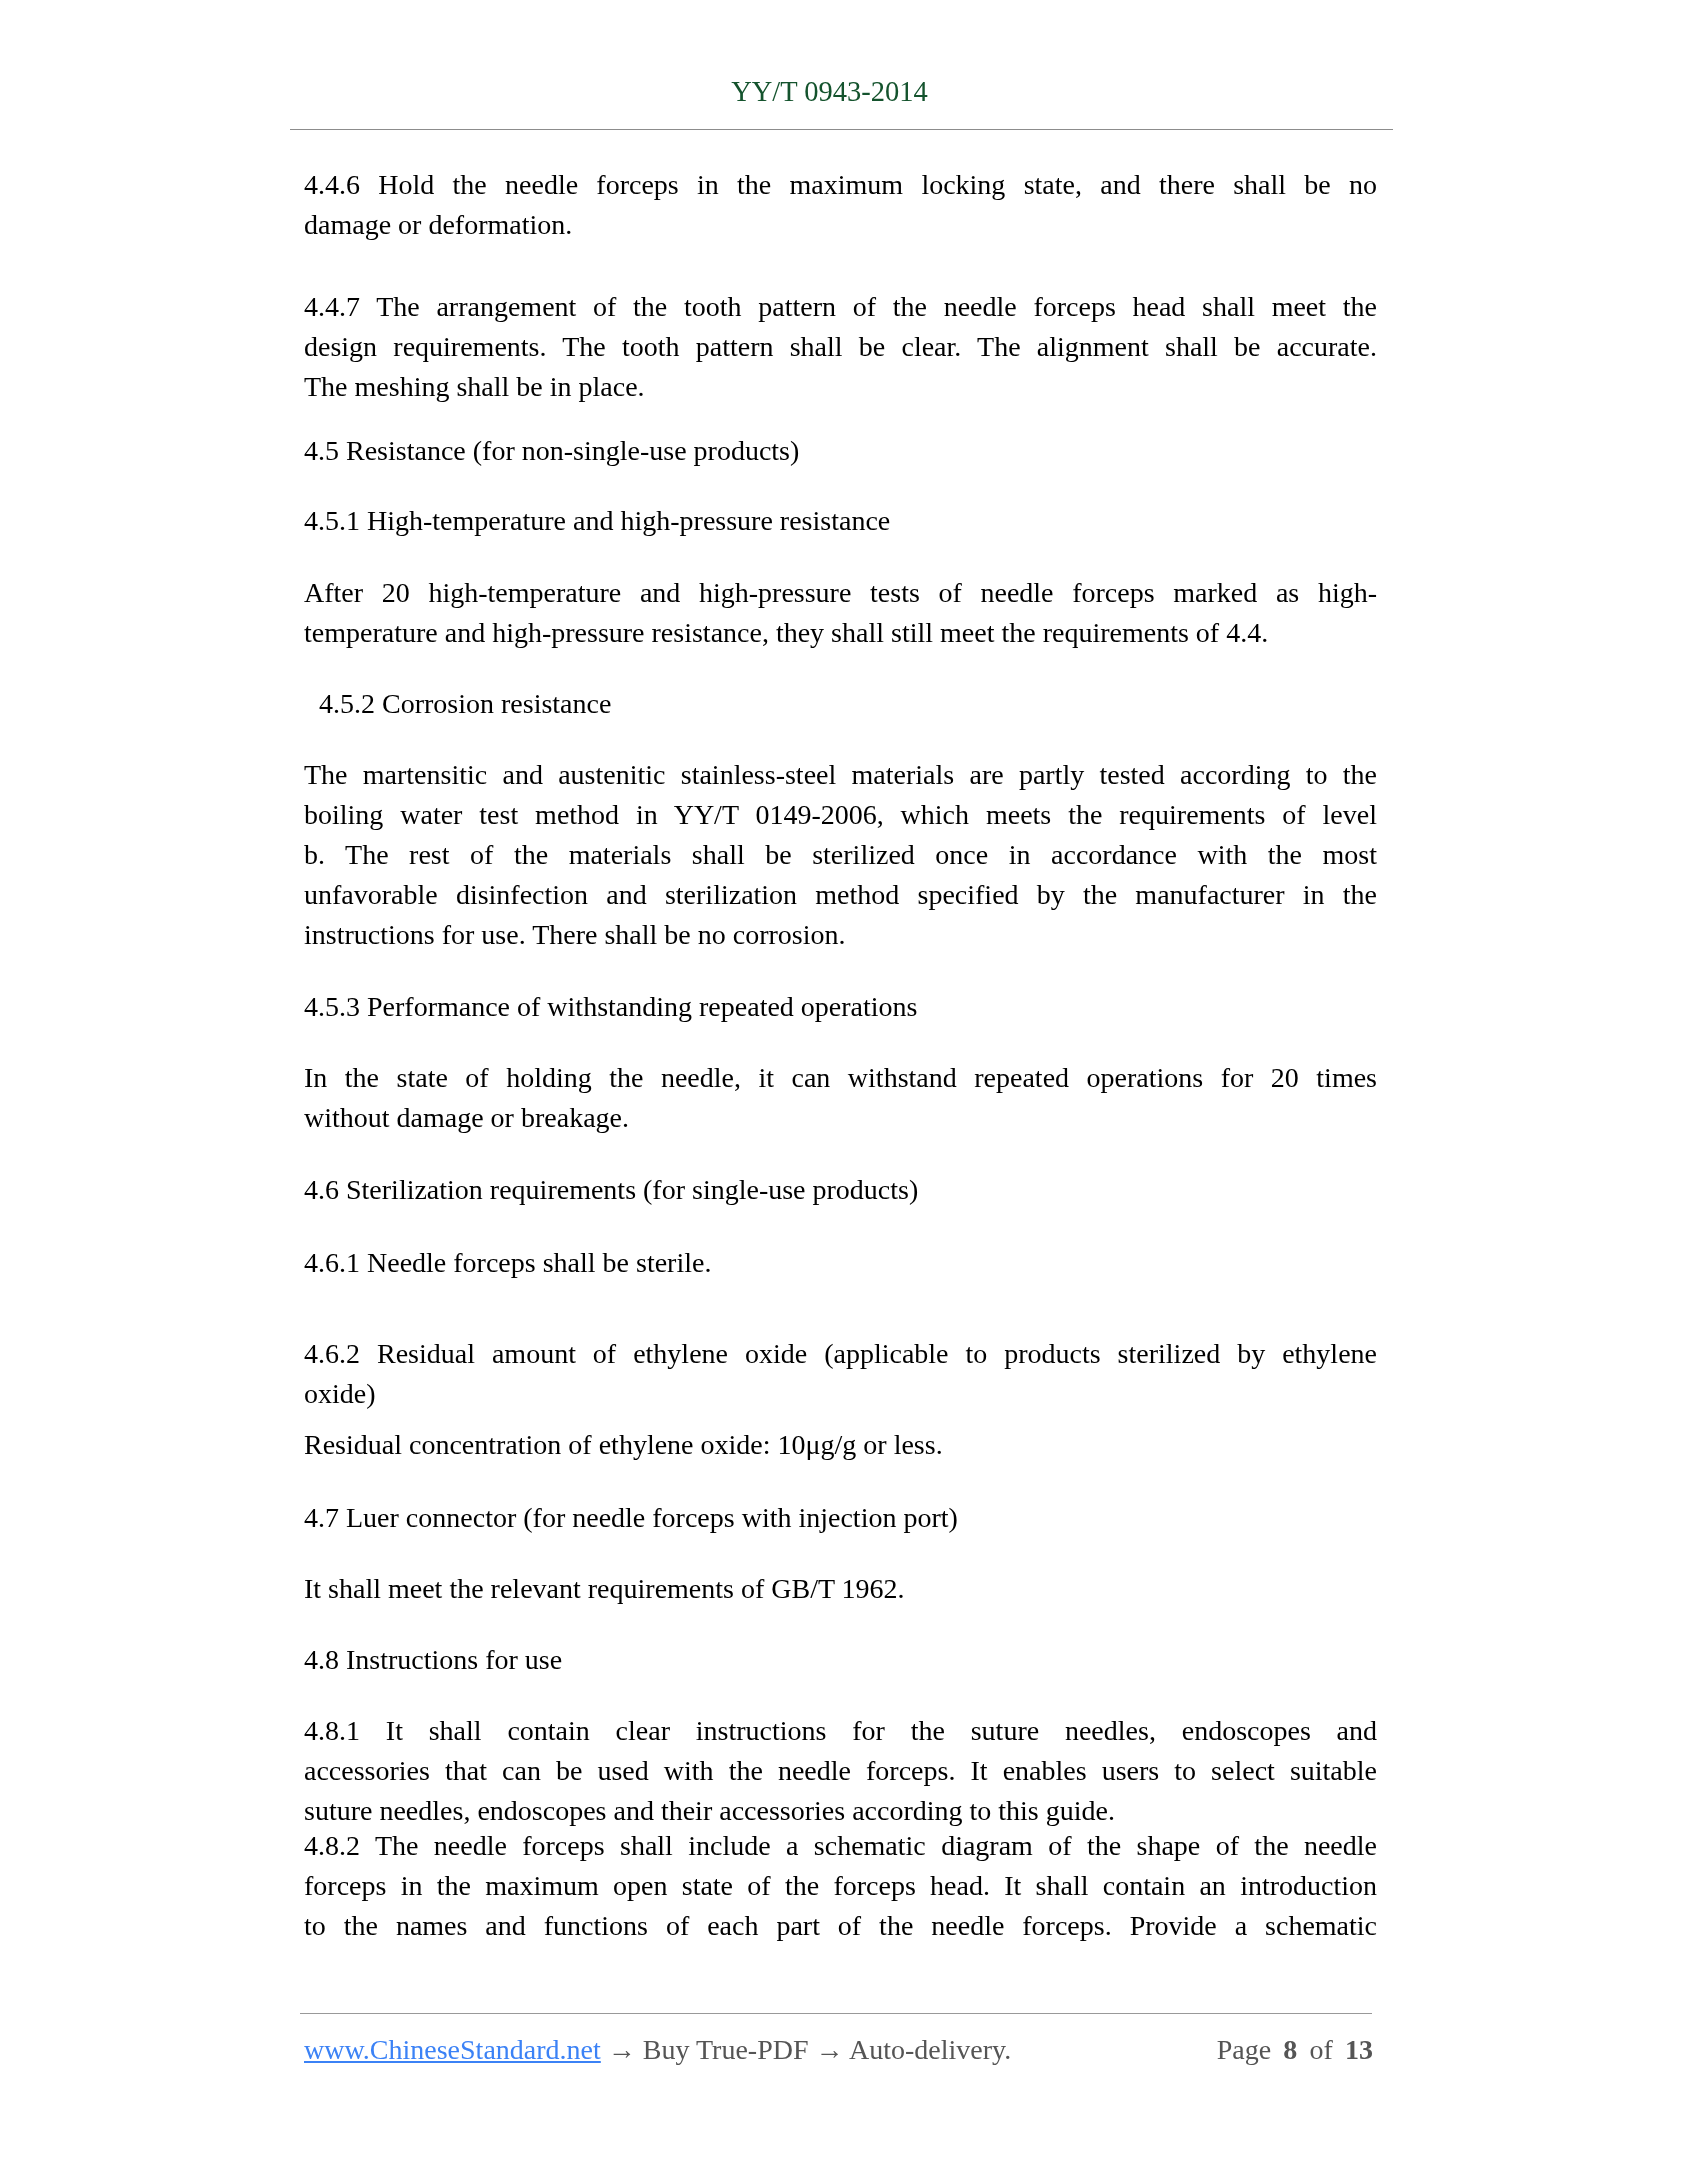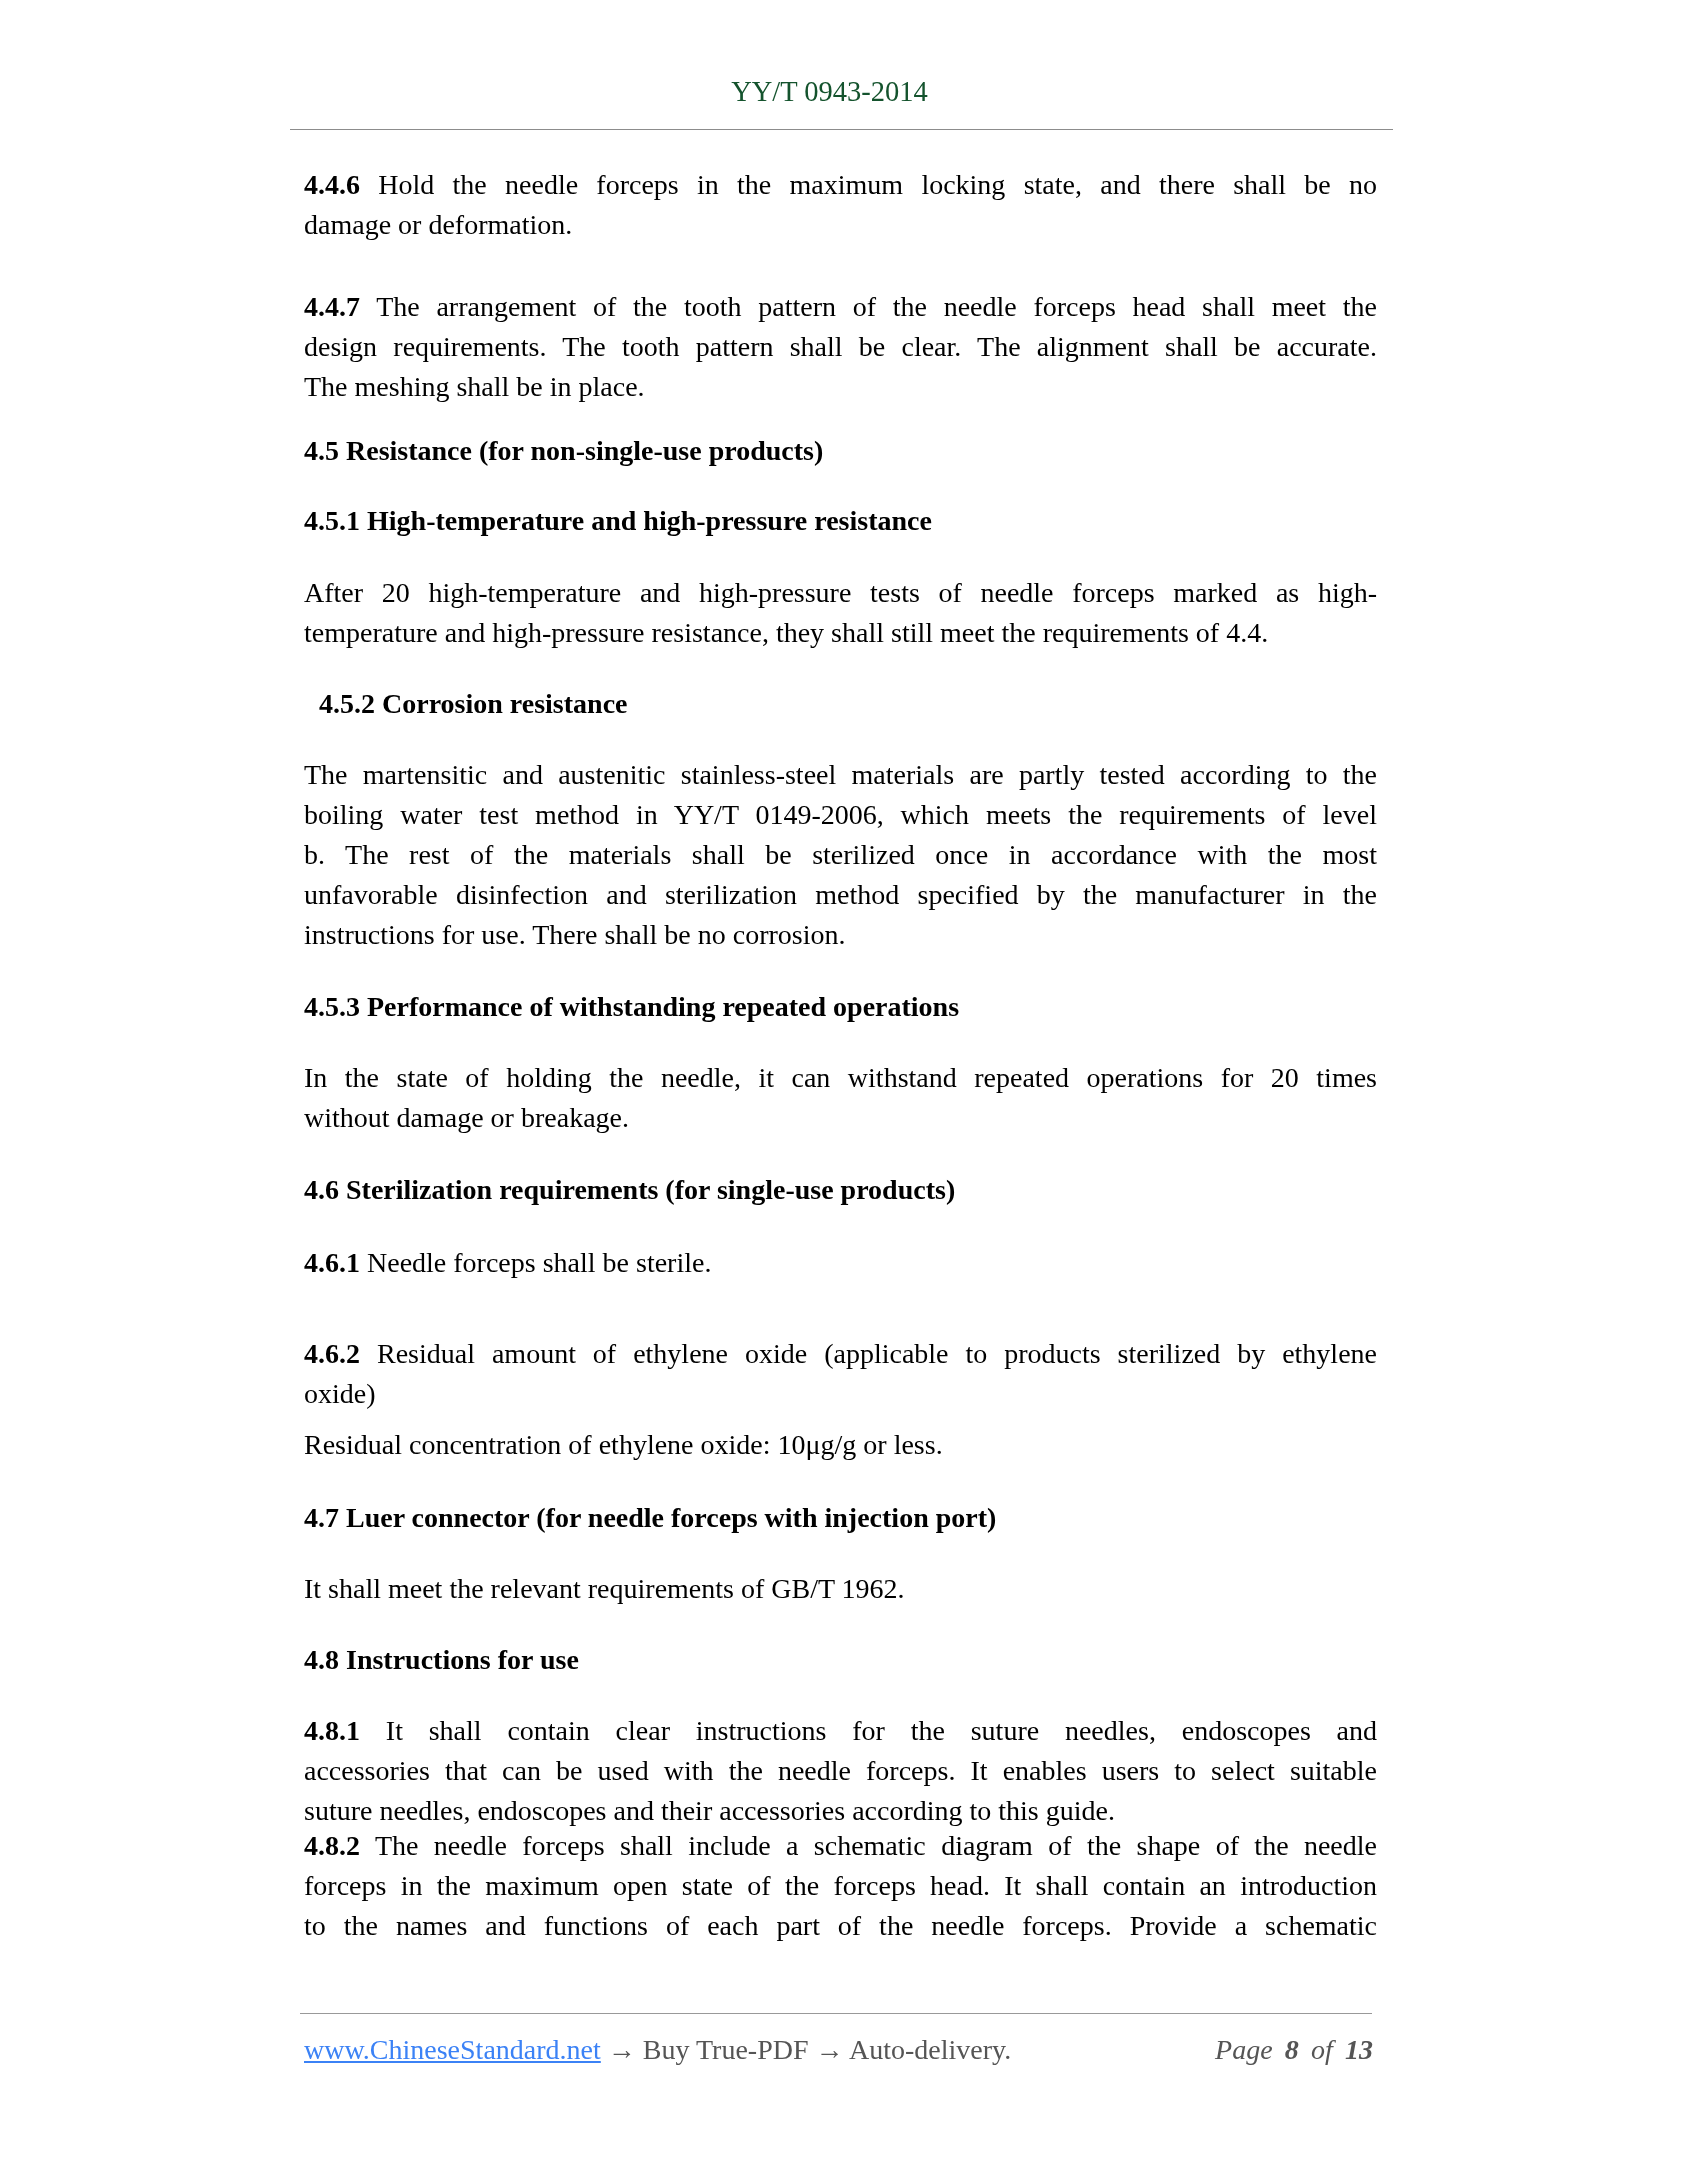--- a/index.html
+++ b/index.html
@@ -6,24 +6,24 @@
   body { width: 1683px; height: 2177px; position: relative; overflow: hidden;
          font-family: "Liberation Serif", "DejaVu Serif", serif; color: #000; }
   .page-header { position: absolute; left: 278px; width: 1103px; top: 74px; text-align: center;
                  font-size: 28.5px; line-height: 35px; color: #14532d; }
   .rule { position: absolute; height: 0; border-top: 1.7px solid #8c8c8c; }
   .rule.top { left: 290px; width: 1103px; top: 129px; }
   .rule.bottom { left: 300px; width: 1072px; top: 2013px; border-top-width: 1.7px; border-top-color: #999; }
   .block { position: absolute; left: 304px; width: 1073px; font-size: 28px; line-height: 40px; }
   .line { display: block; white-space: nowrap; height: 40px; }
   .line.j { text-align: justify; text-align-last: justify; white-space: normal; }
-  .num, .heading { font-weight: bold; }
+  .num, .heading { font-weight: normal; }
   .footer { position: absolute; top: 2032px; font-size: 28px; line-height: 35px; color: #555; }
   .footer.left { left: 304px; }
-  .footer.right { left: 1204px; width: 169px; text-align: right; word-spacing: 5.2px; font-style: italic; }
+  .footer.right { left: 1204px; width: 169px; text-align: right; word-spacing: 5.2px; }
   .footer a { color: #3b82f6; text-decoration: underline; }
   .footer b { font-weight: bold; }
 </style>
 </head>
 <body>
 
 <div class="page-header">YY/T 0943-2014</div>
 <div class="rule top"></div>
 
 <div id="content">

